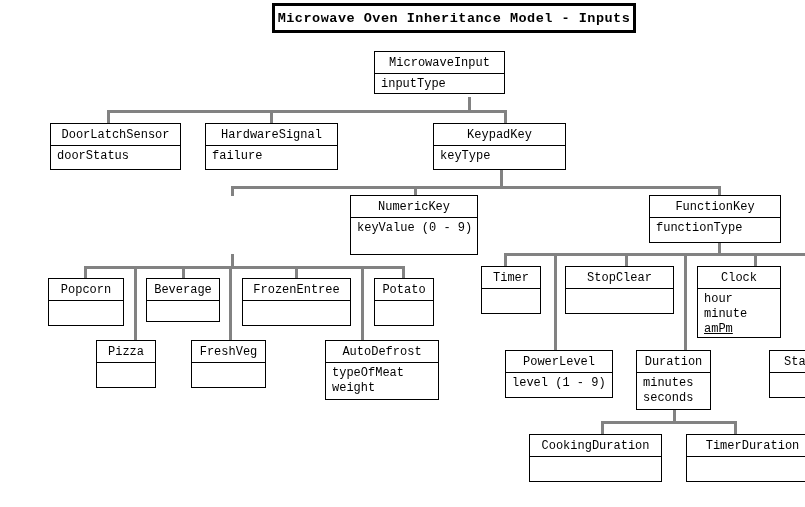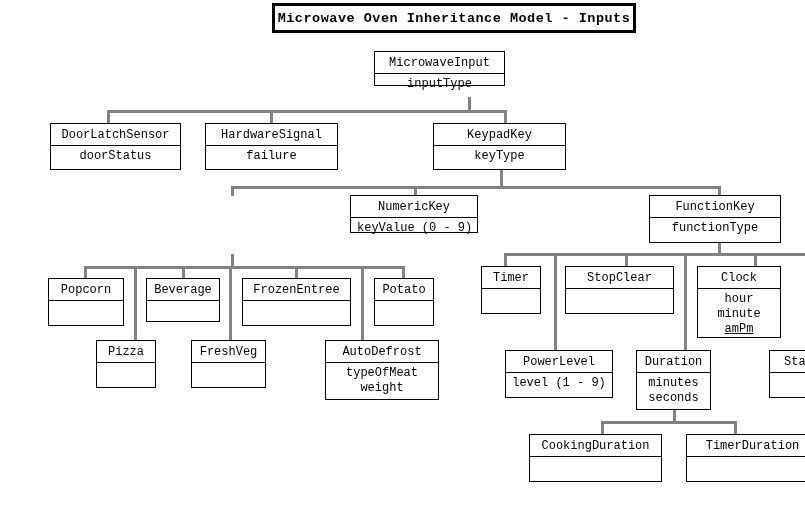--- a/index.html
+++ b/index.html
@@ -18,21 +18,21 @@
   .h{position:absolute;height:3px;background:#828282;}
   .node{
     position:absolute;background:#fff;border:1px solid #000;
     box-sizing:border-box;font-size:12px;
   }
   .nt{
     height:21px;border-bottom:1px solid #000;
     display:flex;align-items:center;justify-content:center;
     white-space:nowrap;
   }
-  .na{padding:3px 6px 0 6px;line-height:15px;text-align:center;}
+  .na{padding:3px 6px 0 6px;line-height:15px;}
   .attr{white-space:nowrap;}
   .underline{text-decoration:underline;}
 </style>
 </head>
 <body>
 
 <div class="canvas">
 
   <div class="title-box">
     <span>Microwave Oven Inheritance Model - Inputs</span>
@@ -67,21 +67,21 @@
   <div class="v" style="left:716px;top:253px;height:14px"></div>
   <div class="v" style="left:516px;top:253px;height:98px"></div>
   <div class="v" style="left:646px;top:253px;height:98px"></div>
   <div class="v" style="left:778px;top:253px;height:98px"></div>
 
   <div class="v" style="left:635px;top:409px;height:15px"></div>
   <div class="h" style="left:563px;top:421px;width:136px"></div>
   <div class="v" style="left:563px;top:421px;height:13px"></div>
   <div class="v" style="left:696px;top:421px;height:13px"></div>
 
-  <div class="node" style="left:336px;top:51px;width:131px;height:35px">
+  <div class="node" style="left:336px;top:51px;width:131px;height:43px">
     <div class="nt">MicrowaveInput</div>
     <div class="na">
       <div class="attr">inputType</div>
     </div>
   </div>
 
   <div class="node" style="left:12px;top:123px;width:131px;height:47px">
     <div class="nt">DoorLatchSensor</div>
     <div class="na">
       <div class="attr">doorStatus</div>
@@ -96,21 +96,21 @@
   </div>
 
   <div class="node" style="left:395px;top:123px;width:133px;height:47px">
     <div class="nt">KeypadKey</div>
     <div class="na">
       <div class="attr">keyType</div>
     </div>
   </div>
 
 
-  <div class="node" style="left:312px;top:195px;width:128px;height:38px">
+  <div class="node" style="left:312px;top:195px;width:128px;height:60px">
     <div class="nt">NumericKey</div>
     <div class="na">
       <div class="attr">keyValue (0 - 9)</div>
     </div>
   </div>
 
   <div class="node" style="left:611px;top:195px;width:132px;height:48px">
     <div class="nt">FunctionKey</div>
     <div class="na">
       <div class="attr">functionType</div>

